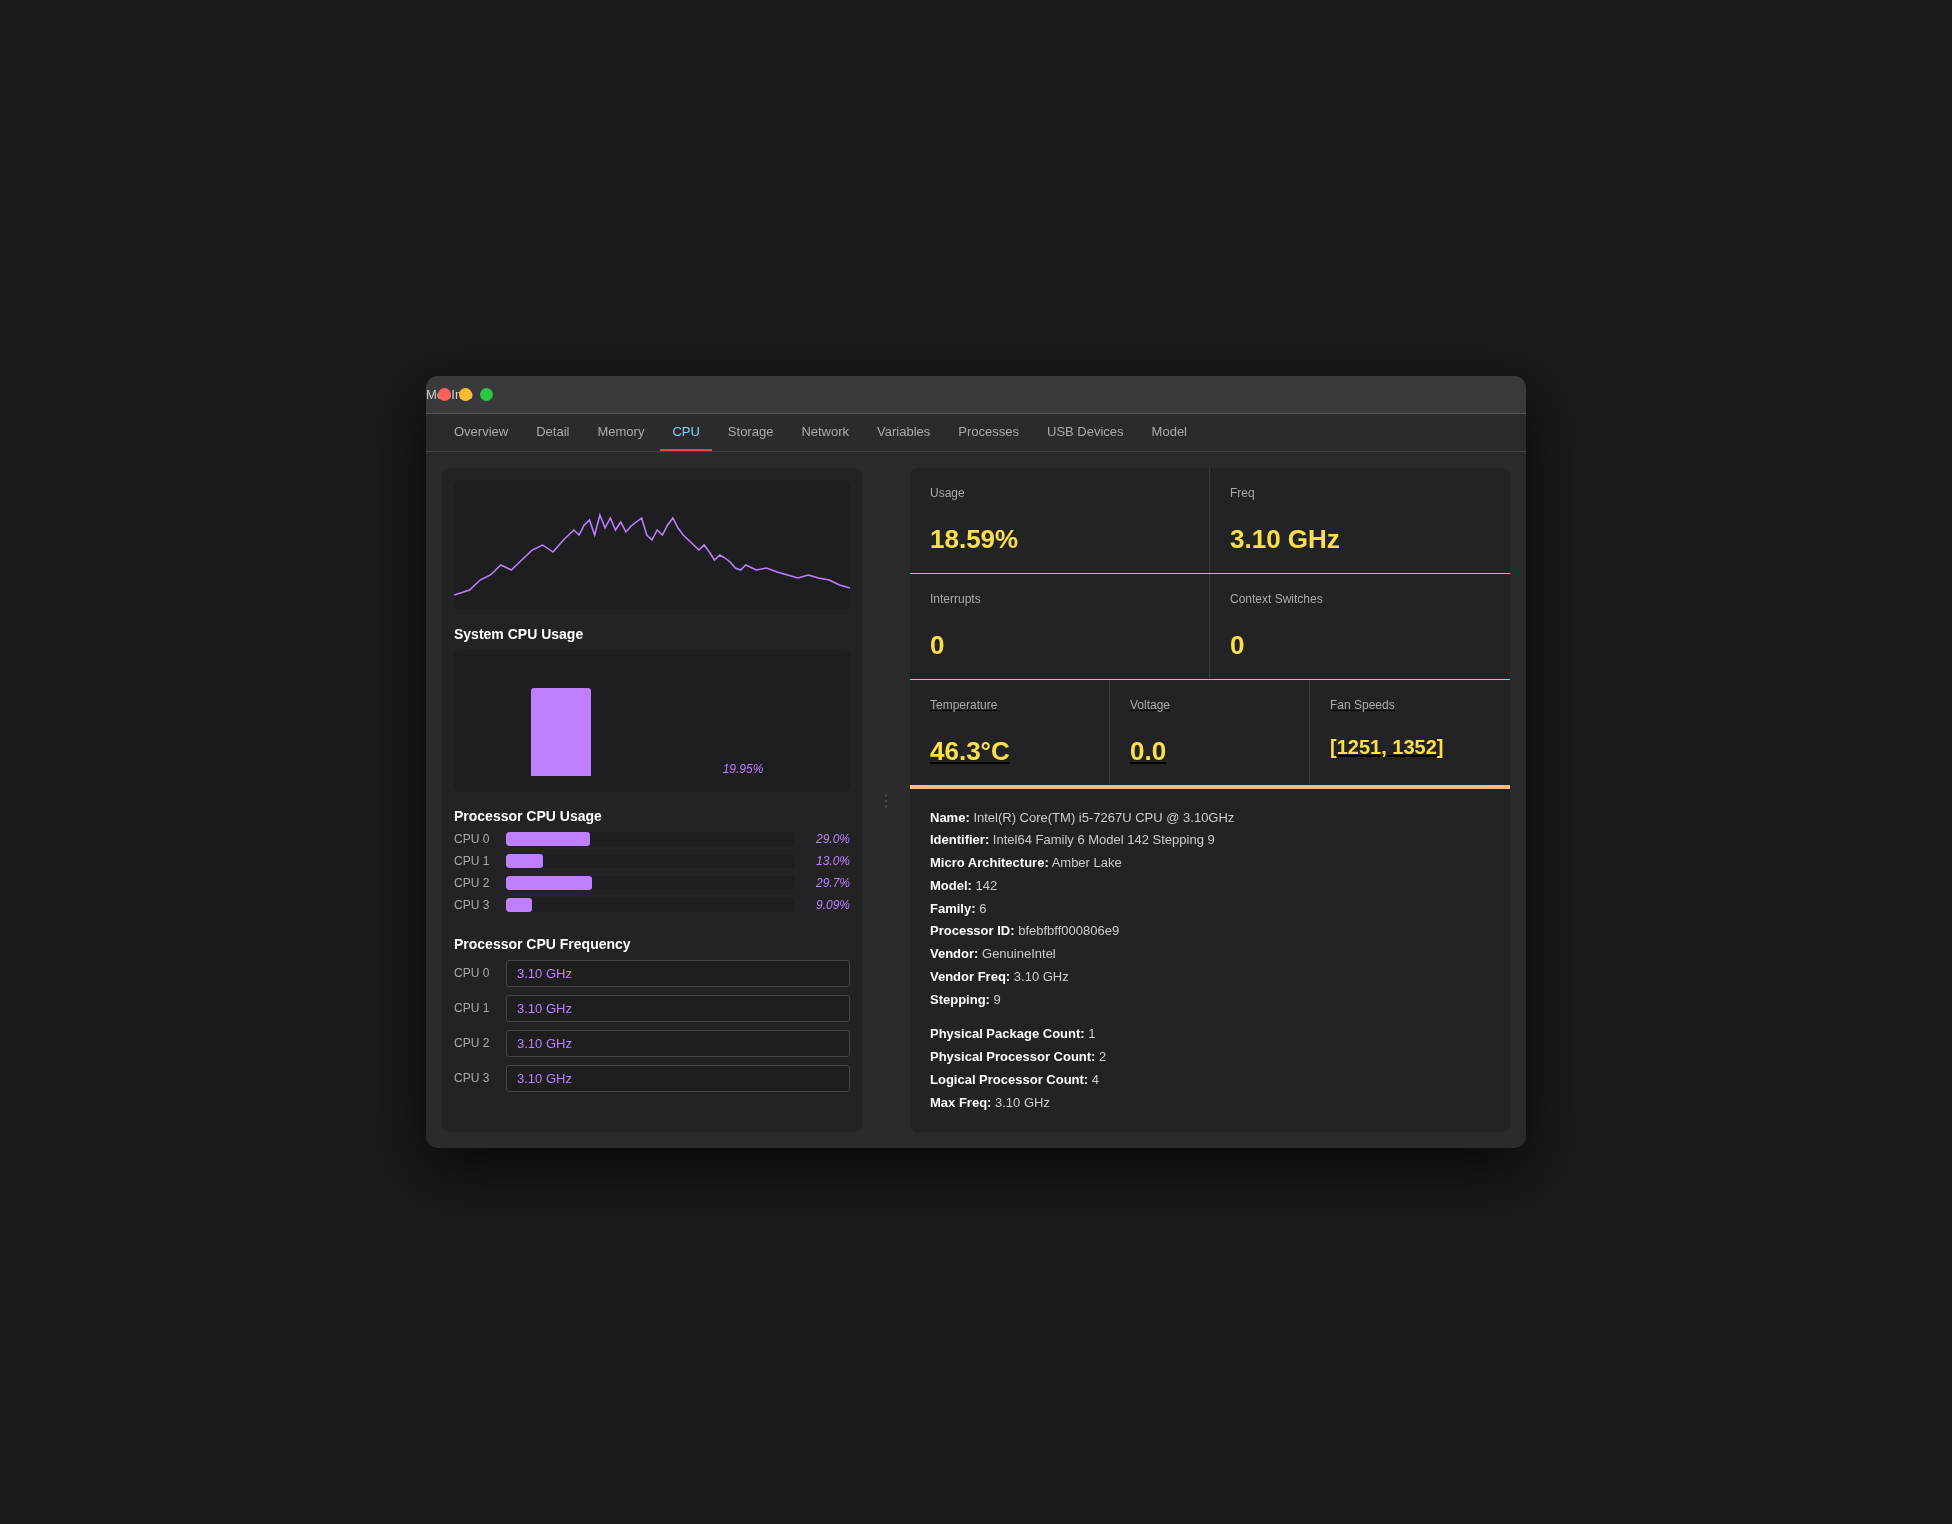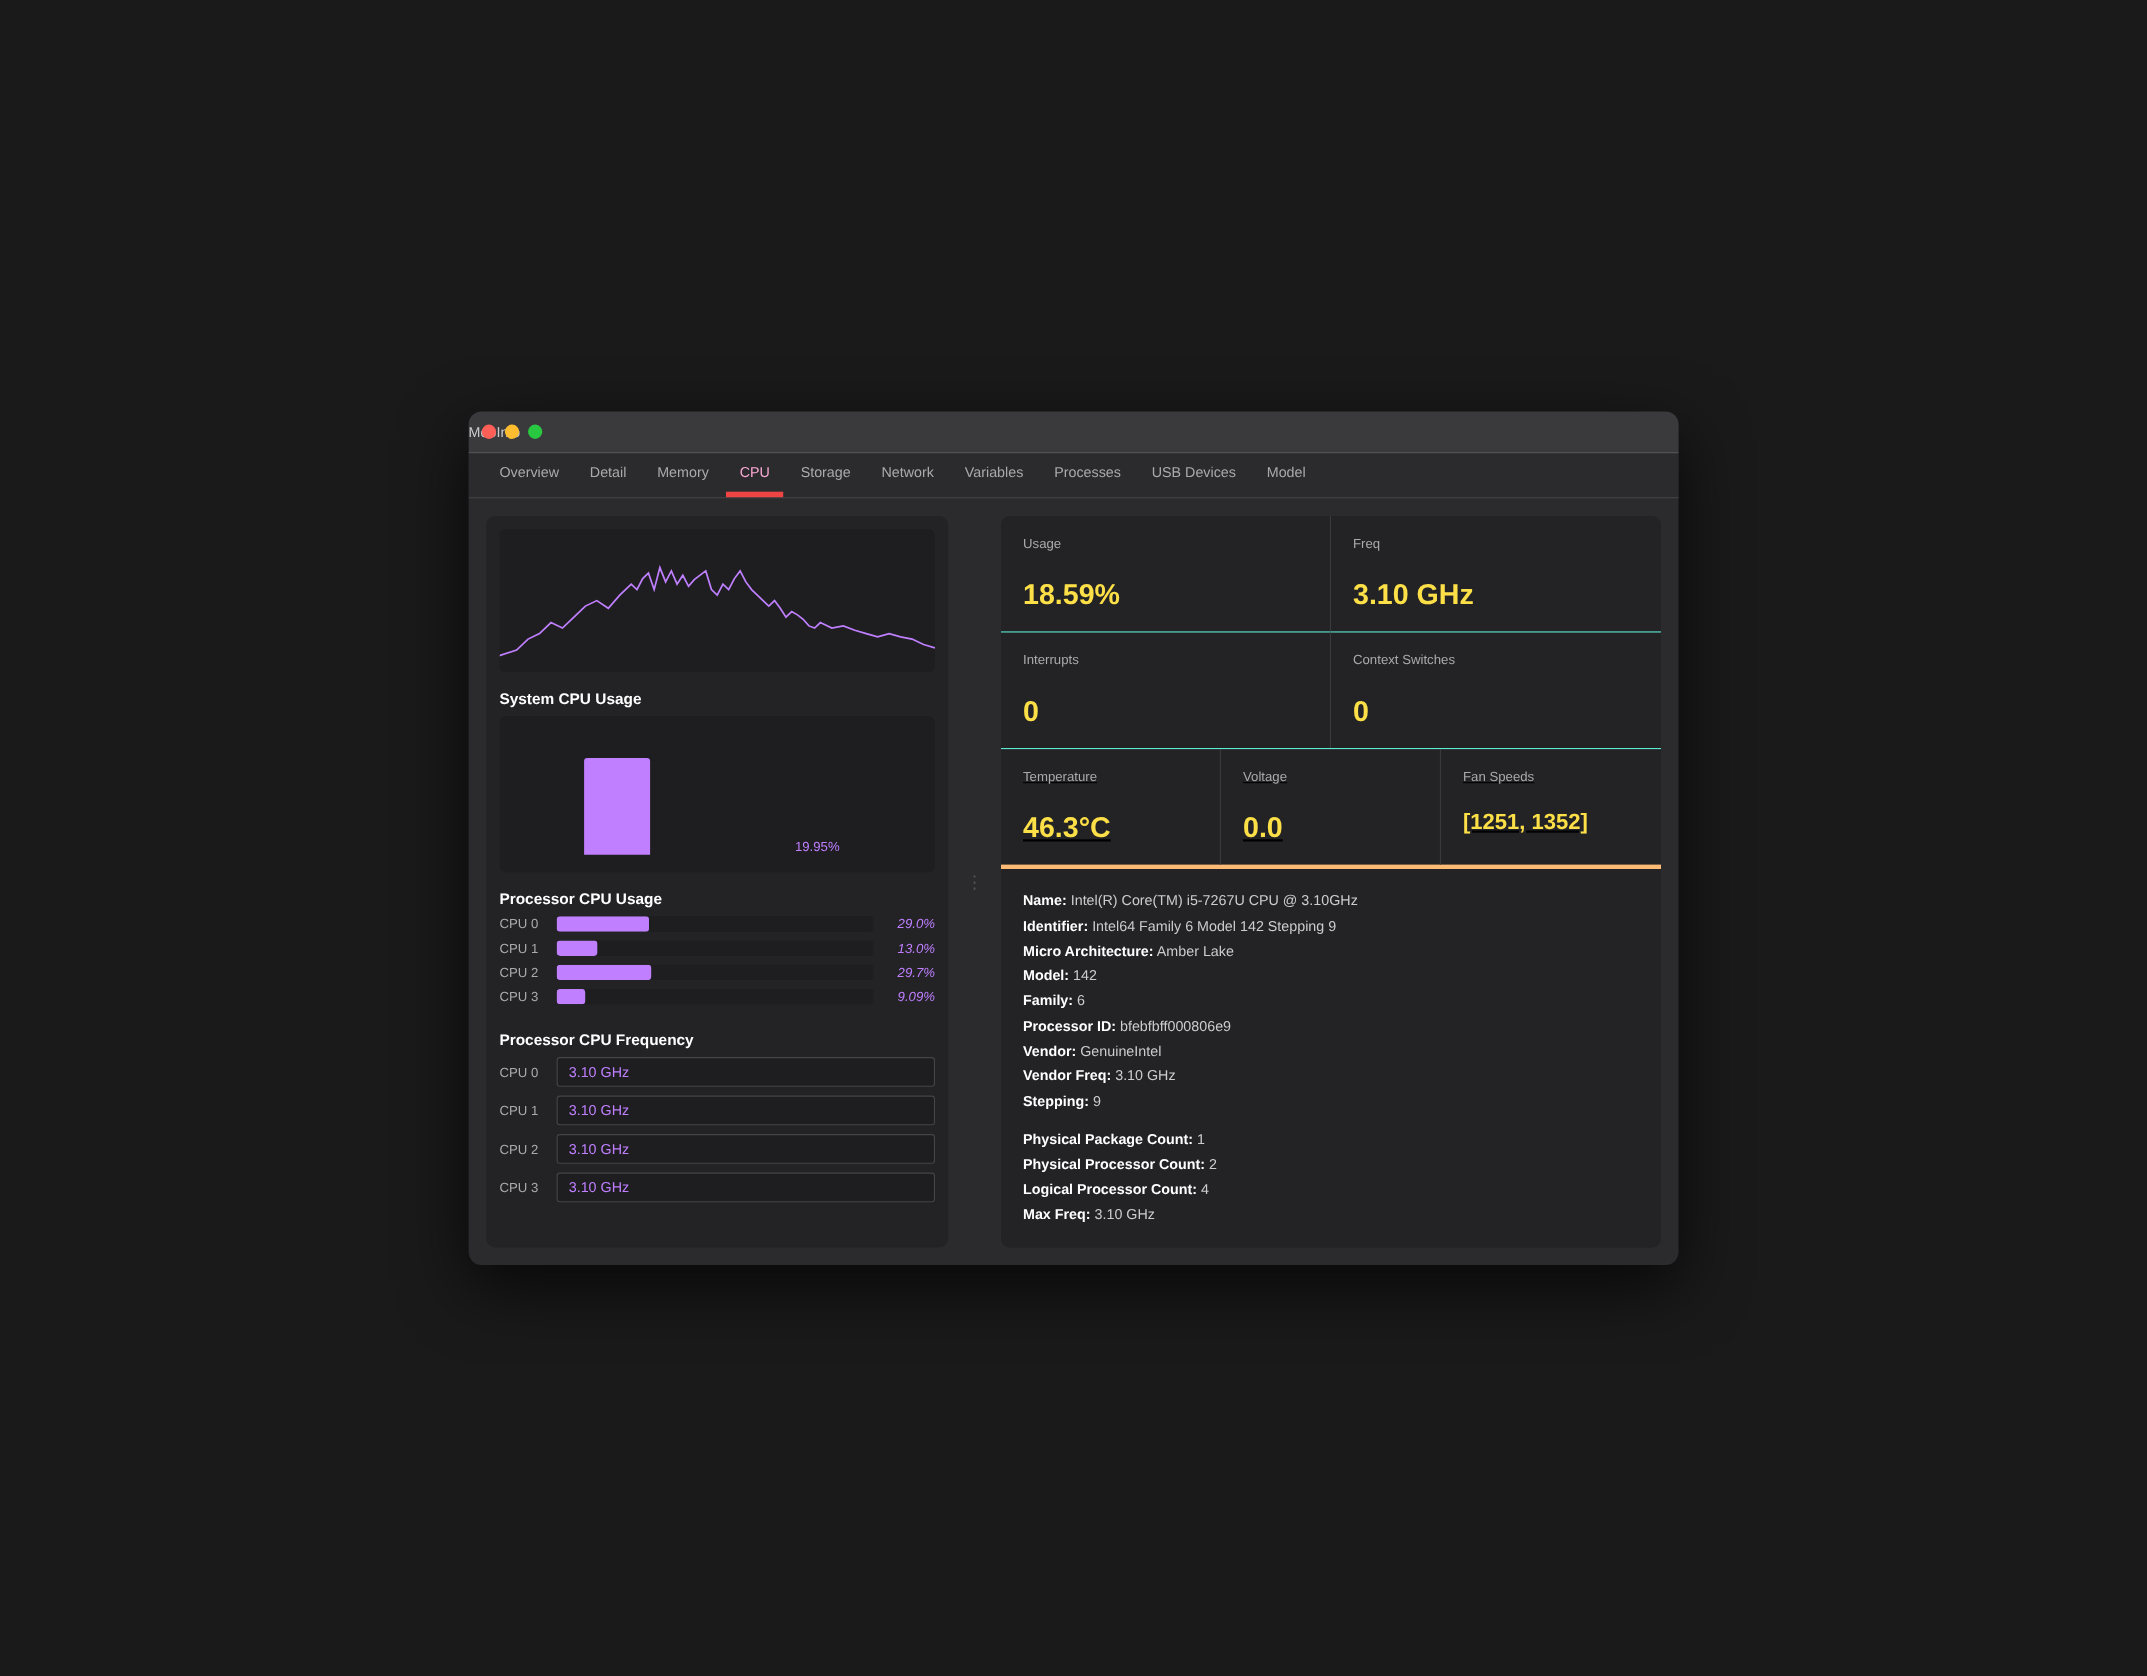--- a/index.html
+++ b/index.html
@@ -50,22 +50,22 @@
     }
     .tab {
       color: #aaa;
       font-size: 13px;
       padding: 10px 12px;
       cursor: pointer;
       border-bottom: 2px solid transparent;
       white-space: nowrap;
     }
     .tab.active {
-      color: #f9a8d4;
-      border-bottom: 5px solid #ef4444;
+      color: #7dd3fc;
+      border-bottom: 2px solid #ef4444;
     }
     .content {
       display: flex;
       gap: 0;
       padding: 16px;
       gap: 16px;
     }
     
     .left-panel {
       width: 420px;
@@ -97,20 +97,21 @@
     
     .bar-chart-container {
       background: #1e1e21;
       border-radius: 6px;
       padding: 16px;
     }
     .bar-chart-visual {
       display: flex;
       height: 110px;
       gap: 0;
+      font-style: italic;
     }
     .bar-col {
       flex: 1;
       display: flex;
       flex-direction: column;
       justify-content: flex-end;
       align-items: center;
     }
     .bar-fill {
       width: 60px;

